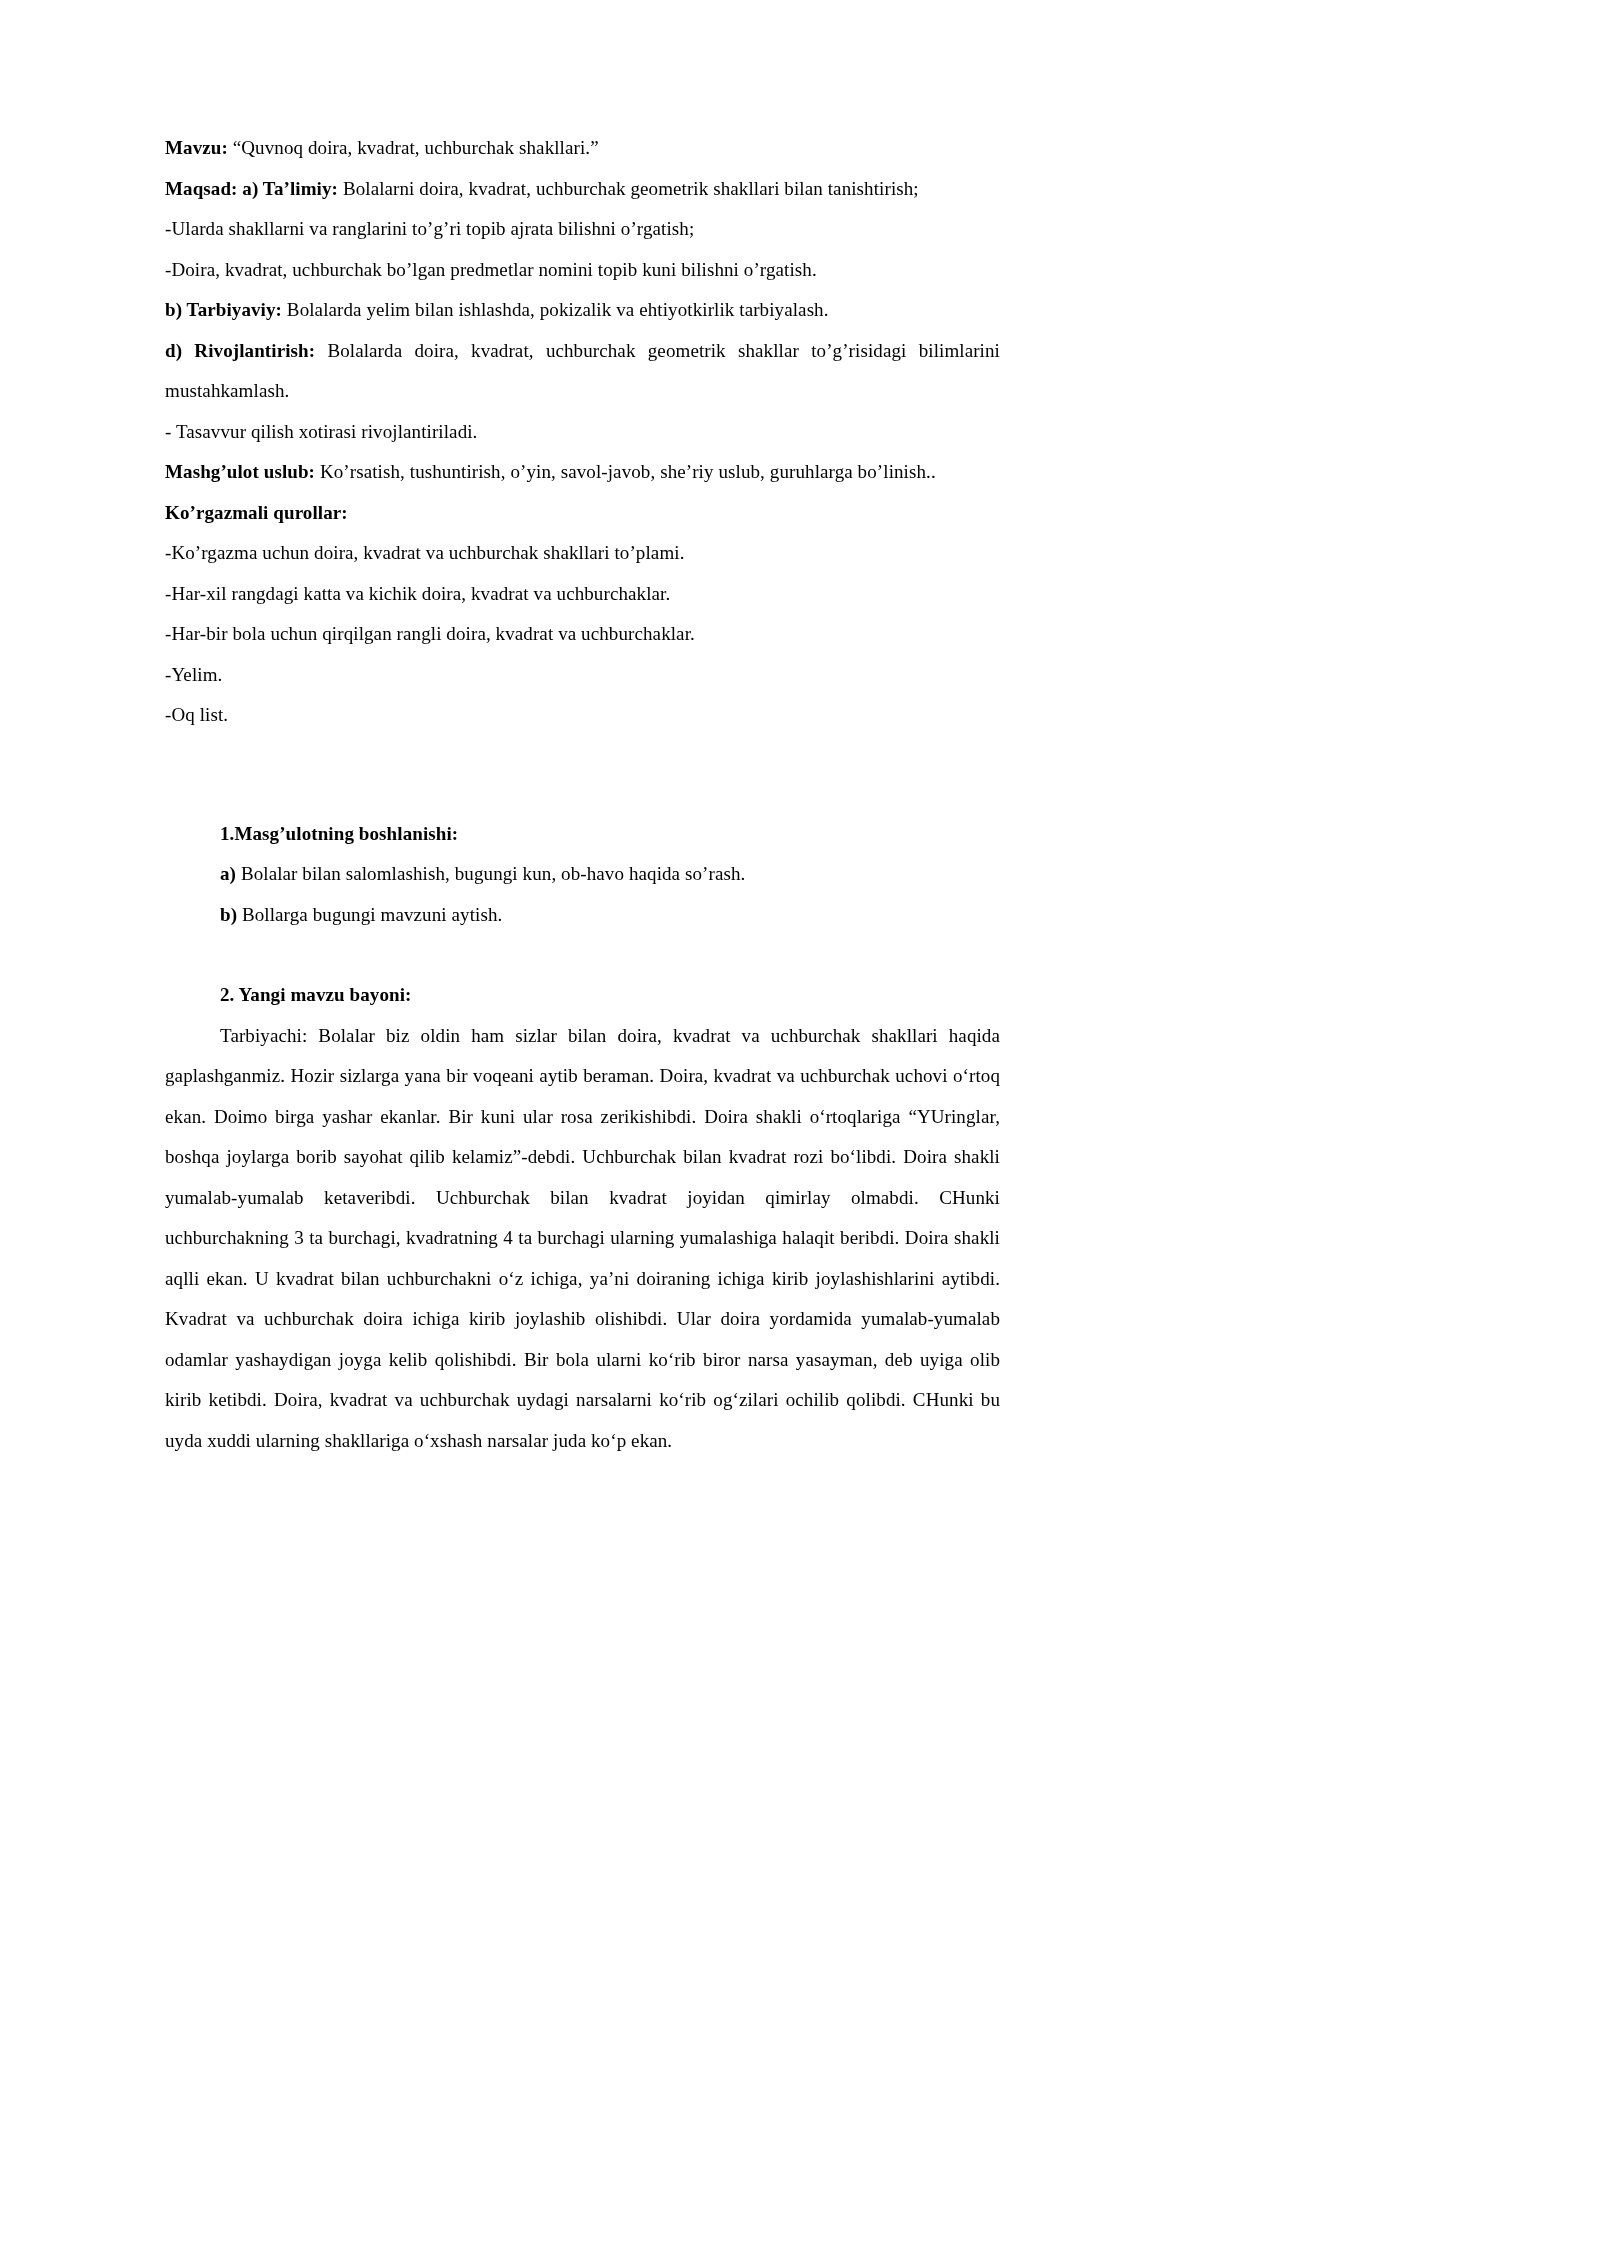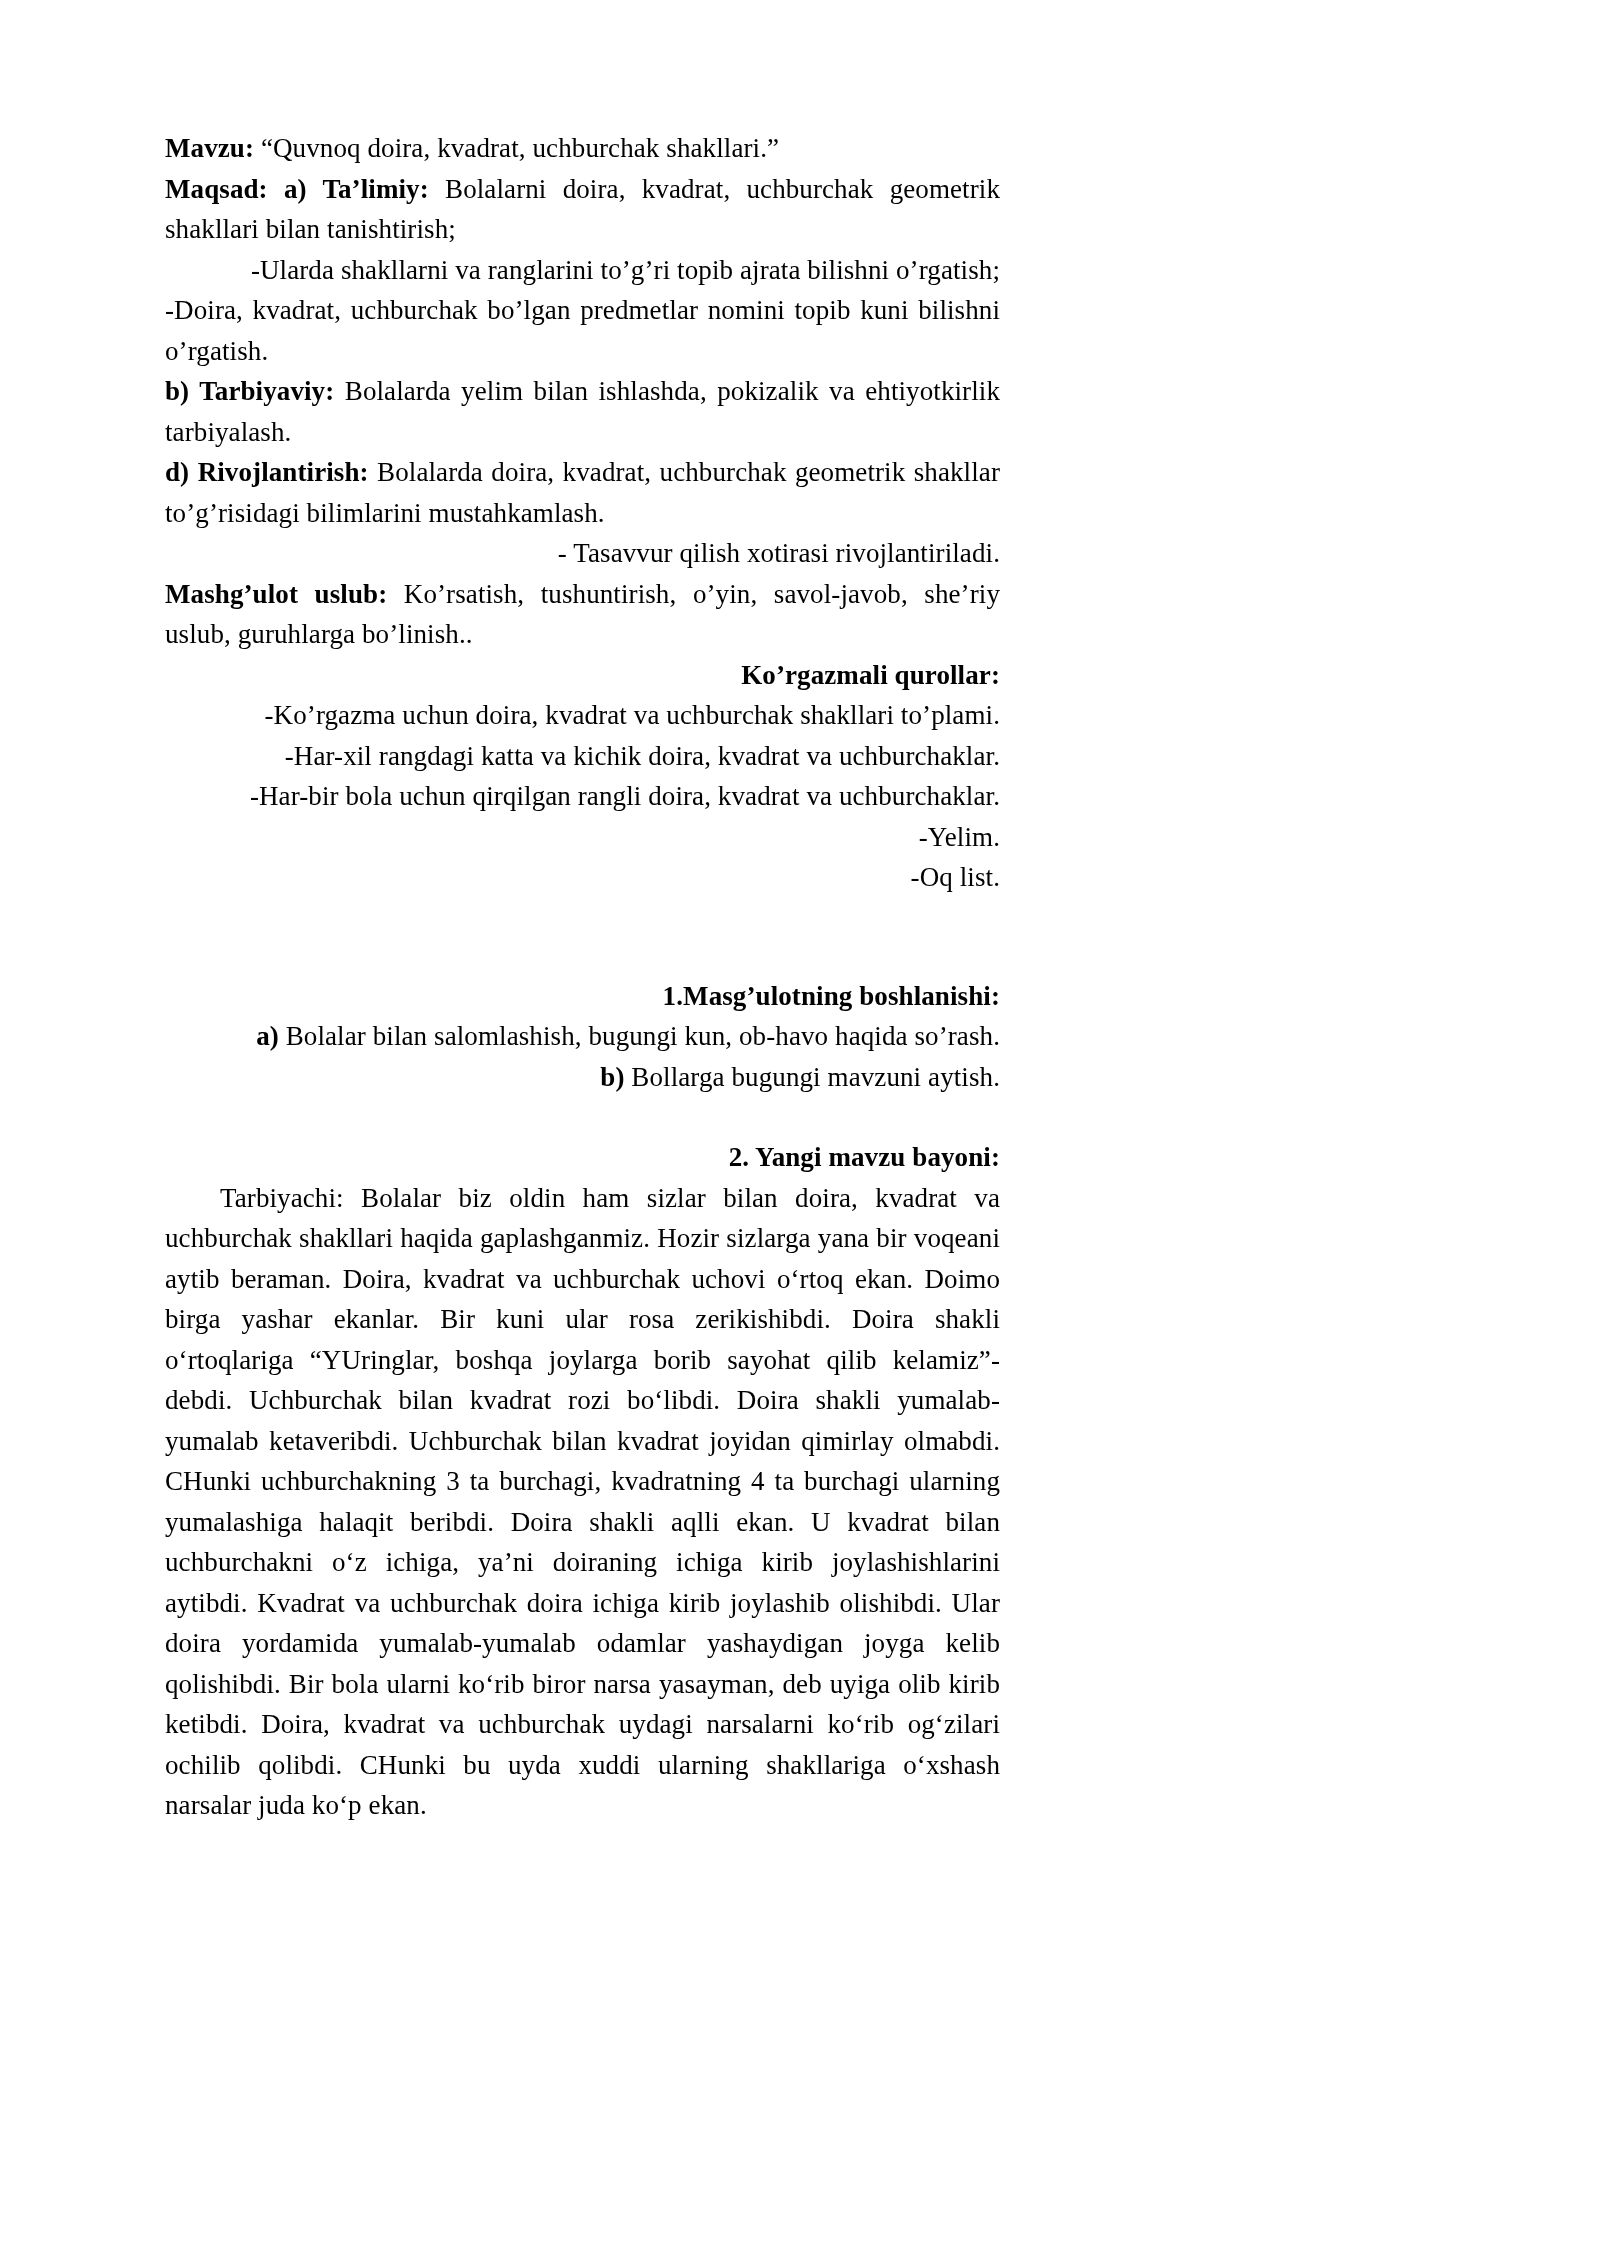--- a/index.html
+++ b/index.html
@@ -18,28 +18,28 @@
     overflow: hidden;
   }
   .content {
     position: absolute;
     left: 165px;
     top: 128px;
     width: 835px;
   }
   p {
     margin: 0;
-    font-size: 27px;
+    font-size: 19px;
     line-height: 40.5px;
     text-align: justify;
     text-justify: inter-word;
     letter-spacing: 0.1px;
   }
   p.last-line-left {
-    text-align: right;
+    text-align: left;
   }
   b, .b {
     font-weight: bold;
   }
   .center {
     text-align: center;
   }
   .indent-sm {
     text-indent: 0;
     padding-left: 55px;

